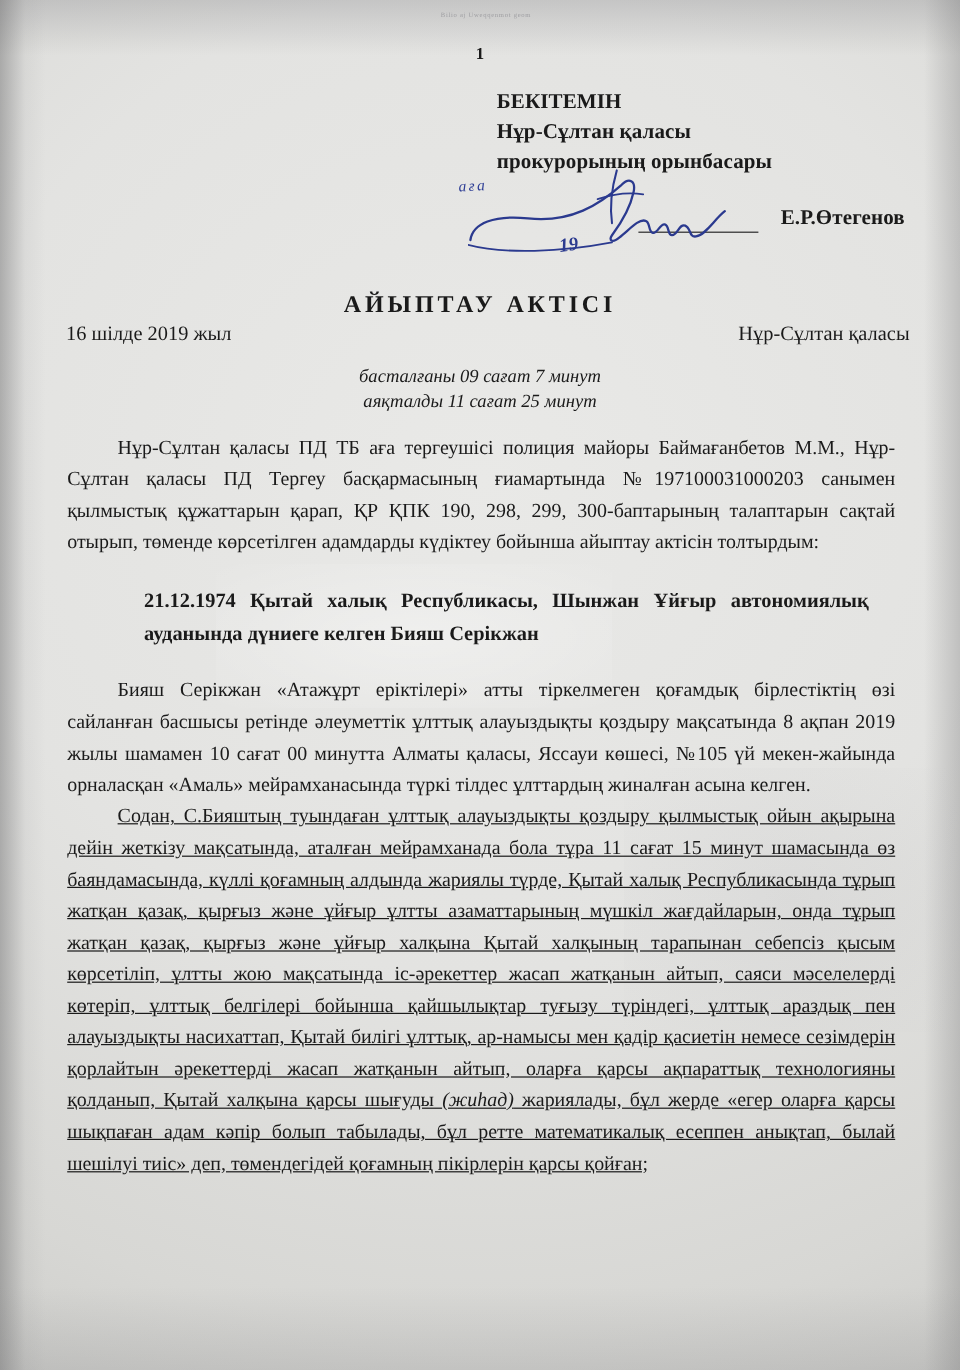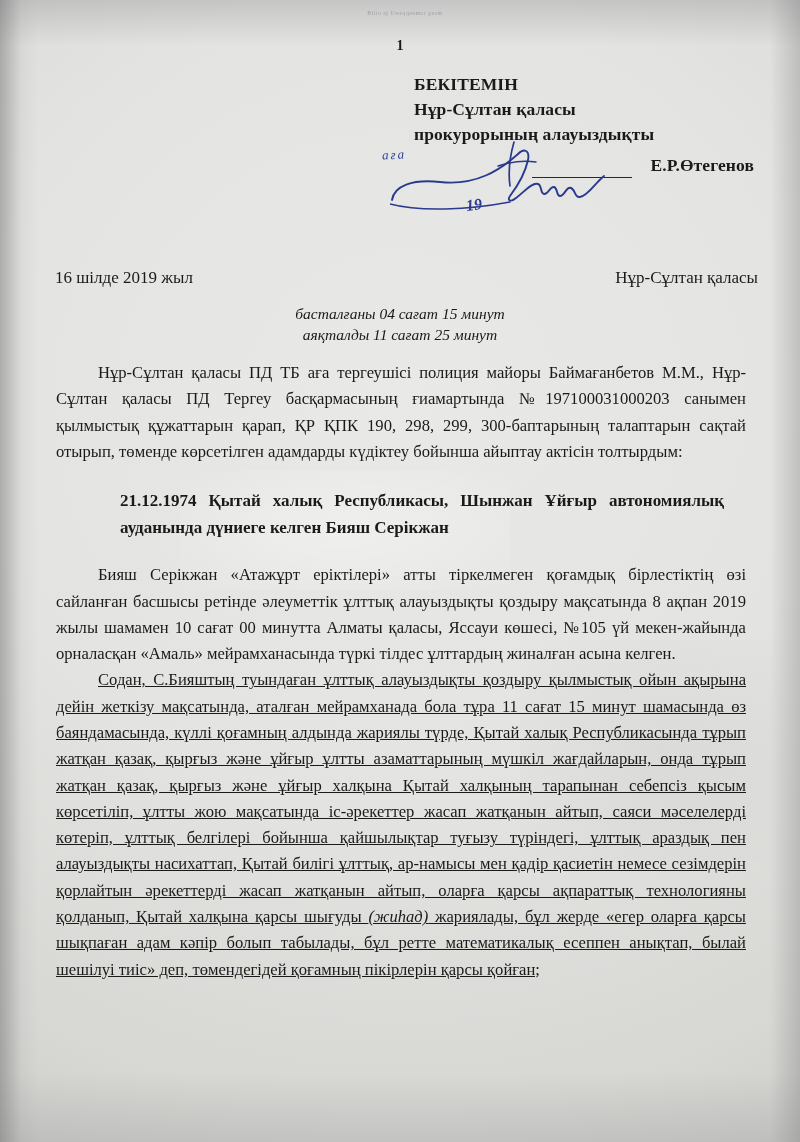--- a/index.html
+++ b/index.html
@@ -77,21 +77,21 @@
     width: 340px;
     font-size: 17.5px;
     font-weight: 700;
     line-height: 1.42;
     letter-spacing: 0.1px;
   }
   .approval .line { white-space: nowrap; }
   .sig-row {
     position: relative;
     height: 30px;
-    margin-top: 2px;
+    margin-top: 18px;
   }
   .sig-name {
     position: absolute;
     right: 0;
     top: 4px;
     font-weight: 700;
     font-size: 17.5px;
   }
   .sig-rule {
     position: absolute;
@@ -199,40 +199,41 @@
   <div class="shade-bottom"></div>
   <div class="blotch-a"></div>
   <div class="blotch-b"></div>
 
   <div class="watermark">Bilio aj Uweqqenmot geom</div>
   <div class="page-number">1</div>
 
   <div class="approval">
     <div class="line">БЕКІТЕМІН</div>
     <div class="line">Нұр-Сұлтан қаласы</div>
-    <div class="line">прокурорының алауыздықты</div>
+    <div class="line">прокурорының орынбасары</div>
     <div class="sig-row">
       <div class="sig-rule"></div>
       <div class="sig-name">Е.Р.Өтегенов</div>
     </div>
   </div>
 
   <svg class="ink ink-svg" width="300" height="80" viewBox="0 0 300 80">
     <path d="M2,62 C4,48 22,41 50,44 C86,48 110,32 128,16 C134,10 140,12 138,22 C135,36 126,50 120,58 C117,62 120,65 126,60 C134,54 142,44 148,46 C152,47 150,55 154,56 C158,57 160,48 164,49 C168,50 166,58 170,58 C175,58 176,48 181,50 C186,52 184,60 190,59 C198,58 206,44 214,38" fill="none" stroke="#2b3a8f" stroke-width="1.9" stroke-linecap="round"></path>
     <path d="M124,4 C120,18 118,34 120,48" fill="none" stroke="#2b3a8f" stroke-width="1.7" stroke-linecap="round"></path>
     <path d="M108,28 C120,24 134,22 146,24" fill="none" stroke="#2b3a8f" stroke-width="1.5" stroke-linecap="round"></path>
     <path d="M0,66 C30,74 78,72 120,64" fill="none" stroke="#2b3a8f" stroke-width="1.5" stroke-linecap="round"></path>
   </svg>
   <div class="ink ink-note">аға</div>
   <div class="ink ink-day">19</div>
 
+  <div class="doc-title">АЙЫПТАУ АКТІСІ</div>
   <div class="date-left">16 шілде 2019 жыл</div>
   <div class="city-right">Нұр-Сұлтан қаласы</div>
   <div class="times">
-    <div>басталғаны 04 сағат 15 минут</div>
+    <div>басталғаны 09 сағат 7 минут</div>
     <div>аяқталды 11 сағат 25 минут</div>
   </div>
 
   <div class="body">
     <p class="para">Нұр-Сұлтан қаласы ПД ТБ аға тергеушісі полиция майоры Баймағанбетов М.М., Нұр-Сұлтан қаласы ПД Тергеу басқармасының ғиамартында №197100031000203 санымен қылмыстық құжаттарын қарап, ҚР ҚПК 190, 298, 299, 300-баптарының талаптарын сақтай отырып, төменде көрсетілген адамдарды күдіктеу бойынша айыптау актісін толтырдым:</p>
     <p class="heading-bold">21.12.1974 Қытай халық Республикасы, Шынжан Ұйғыр автономиялық ауданында дүниеге келген Бияш Серікжан</p>
     <p class="para">Бияш Серікжан «Атажұрт еріктілері» атты тіркелмеген қоғамдық бірлестіктің өзі сайланған басшысы ретінде әлеуметтік ұлттық алауыздықты қоздыру мақсатында 8 ақпан 2019 жылы шамамен 10 сағат 00 минутта Алматы қаласы, Яссауи көшесі, №105 үй мекен-жайында орналасқан «Амаль» мейрамханасында түркі тілдес ұлттардың жиналған асына келген.</p>
     <p class="para"><span>Содан, С.Бияштың туындаған ұлттық алауыздықты қоздыру қылмыстық ойын ақырына дейін жеткізу мақсатында, аталған мейрамханада бола тұра 11 сағат 15 минут шамасында өз баяндамасында, күллі қоғамның алдында жариялы түрде, Қытай халық Республикасында тұрып жатқан қазақ, қырғыз және ұйғыр ұлтты азаматтарының мүшкіл жағдайларын, онда тұрып жатқан қазақ, қырғыз және ұйғыр халқына Қытай халқының тарапынан себепсіз қысым көрсетіліп, ұлтты жою мақсатында іс-әрекеттер жасап жатқанын айтып, саяси мәселелерді көтеріп, ұлттық белгілері бойынша қайшылықтар туғызу түріндегі, ұлттық араздық пен алауыздықты насихаттап, Қытай билігі ұлттық, ар-намысы мен қадір қасиетін немесе сезімдерін қорлайтын әрекеттерді жасап жатқанын айтып, оларға қарсы ақпараттық технологияны қолданып, Қытай халқына қарсы шығуды </span><span class="italic">(жиһад)</span><span> жариялады, бұл жерде «егер оларға қарсы шықпаған адам кәпір болып табылады, бұл ретте математикалық есеппен анықтап, былай шешілуі тиіс» деп, төмендегідей қоғамның пікірлерін қарсы қойған;</span></p>
   </div>
 

